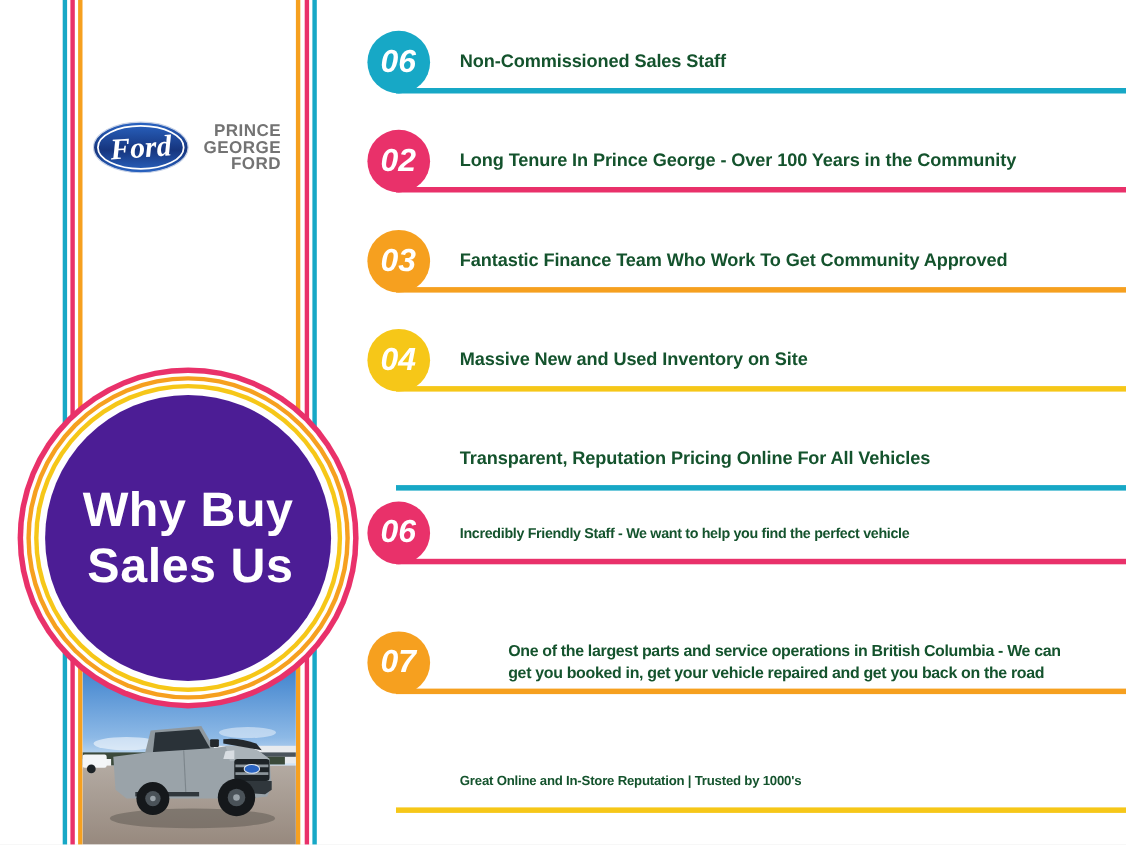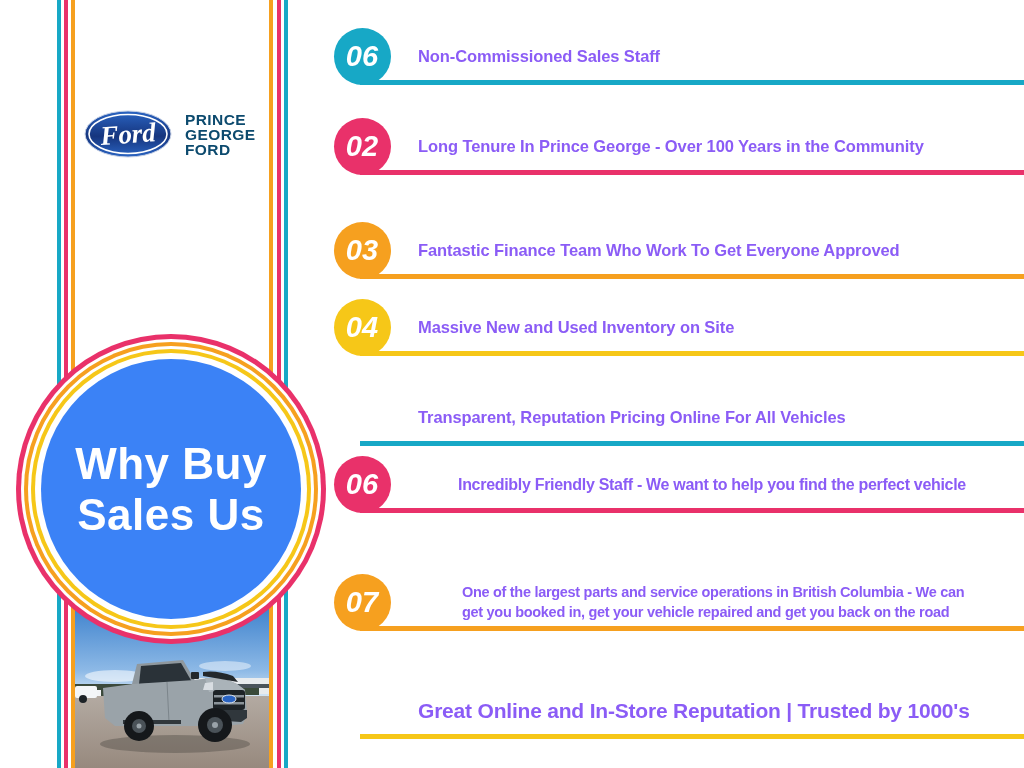--- a/index.html
+++ b/index.html
@@ -12,21 +12,21 @@
   .st-l-teal{left:57px;width:4px;}
   .st-l-pink{left:64px;width:3.5px;}
   .st-l-orange{left:70.5px;width:4px;}
   .st-r-orange{left:269px;width:4px;}
   .st-r-pink{left:277px;width:3.5px;}
   .st-r-teal{left:284px;width:4px;}
 
   
   .brand{position:absolute;left:84px;top:110px;display:flex;align-items:center;gap:13px;z-index:2;}
   .ford-oval{width:88px;height:48px;display:block;}
-  .dealer{font-weight:700;font-size:15.5px;line-height:15px;letter-spacing:.4px;color:#0c4a6e;}
+  .dealer{font-weight:700;font-size:15.5px;line-height:15px;letter-spacing:.4px;color:#737373;text-align:right;}
 
   
   .badge{
     position:absolute;left:41px;top:359px;width:260px;height:260px;border-radius:50%;
     display:flex;align-items:center;justify-content:center;text-align:center;z-index:3;
   }
   .badge-title{color:#fff;font-weight:700;font-size:44px;line-height:51px;letter-spacing:.5px;}
 
   
   .photo{position:absolute;left:75px;top:606px;width:194px;height:162px;z-index:2;}
@@ -35,25 +35,25 @@
   
   .item{position:absolute;left:334px;width:690px;height:62px;z-index:2;}
   .item .bar{position:absolute;left:26px;top:52px;height:5px;width:664px;background:var(--c);z-index:1;}
   .item .num{
     position:absolute;left:0;top:0;width:57px;height:57px;border-radius:50%;background:var(--c);
     display:flex;align-items:center;justify-content:center;z-index:2;
     color:#fff;font-size:29px;font-weight:700;font-style:italic;padding-right:1px;box-sizing:border-box;
   }
   .item .label{
     position:absolute;left:84px;top:0;height:57px;display:flex;flex-direction:column;justify-content:center;
-    font-weight:700;color:#8b5cf6;font-size:16.5px;letter-spacing:-.1px;white-space:nowrap;line-height:1.32;
-  }
-  .item.i6 .label{font-size:16px;letter-spacing:-.3px;margin-left:40px;}
+    font-weight:700;color:#14532d;font-size:16.5px;letter-spacing:-.1px;white-space:nowrap;line-height:1.32;
+  }
+  .item.i6 .label{font-size:13px;letter-spacing:-.3px;}
   .item.i7 .label{font-size:14.5px;letter-spacing:-.3px;margin-left:44px;}
-  .item.i8 .label{font-size:21px;letter-spacing:-.2px;}
+  .item.i8 .label{font-size:12px;letter-spacing:-.2px;}
 </style>
 </head>
 <body>
 
 <div class="canvas">
 
   <div class="stripe st-l-teal" style="background: rgb(23, 168, 198);"></div>
   <div class="stripe st-l-pink" style="background: rgb(233, 49, 106);"></div>
   <div class="stripe st-l-orange" style="background: rgb(246, 160, 31);"></div>
   <div class="stripe st-r-orange" style="background: rgb(246, 160, 31);"></div>
@@ -134,46 +134,46 @@
       <circle cx="64" cy="120" r="2.5" fill="#9aa3a9"></circle>
       <circle cx="140" cy="119" r="17" fill="#15181b"></circle>
       <circle cx="140" cy="119" r="8" fill="#4a5258"></circle>
       <circle cx="140" cy="119" r="3" fill="#9aa3a9"></circle>
 
       <rect x="0" y="80" width="22" height="12" rx="2" fill="#f4f6f8"></rect>
       <circle cx="8" cy="93" r="4" fill="#1d2327"></circle>
     </svg>
   </div>
 
-  <div class="badge" style="background: #3b82f6; box-shadow: rgb(255, 255, 255) 0px 0px 0px 6px, rgb(246, 199, 24) 0px 0px 0px 10px, rgb(255, 255, 255) 0px 0px 0px 13px, rgb(246, 160, 31) 0px 0px 0px 17px, rgb(255, 255, 255) 0px 0px 0px 20px, rgb(233, 49, 106) 0px 0px 0px 25px;">
+  <div class="badge" style="background: #4c1d95; box-shadow: rgb(255, 255, 255) 0px 0px 0px 6px, rgb(246, 199, 24) 0px 0px 0px 10px, rgb(255, 255, 255) 0px 0px 0px 13px, rgb(246, 160, 31) 0px 0px 0px 17px, rgb(255, 255, 255) 0px 0px 0px 20px, rgb(233, 49, 106) 0px 0px 0px 25px; text-align: right;">
     <div class="badge-title">
       <div>Why Buy</div>
       <div>Sales Us</div>
     </div>
   </div>
 
   <div class="item i1" style="--c: #17a8c6; top: 28px;">
     <div class="bar"></div>
     <div class="num">06</div>
     <div class="label">
       <span>Non-Commissioned Sales Staff</span>
     </div>
   </div>
   <div class="item i2" style="--c: #e9316a; top: 118px;">
     <div class="bar"></div>
     <div class="num">02</div>
     <div class="label">
       <span>Long Tenure In Prince George - Over 100 Years in the Community</span>
     </div>
   </div>
-  <div class="item i3" style="--c: #f6a01f; top: 222px;">
+  <div class="item i3" style="--c: #f6a01f; top: 209px;">
     <div class="bar"></div>
     <div class="num">03</div>
     <div class="label">
-      <span>Fantastic Finance Team Who Work To Get Everyone Approved</span>
+      <span>Fantastic Finance Team Who Work To Get Community Approved</span>
     </div>
   </div>
   <div class="item i4" style="--c: #f6c718; top: 299px; text-align: right;">
     <div class="bar"></div>
     <div class="num">04</div>
     <div class="label">
       <span>Massive New and Used Inventory on Site</span>
     </div>
   </div>
   <div class="item i5" style="--c: #17a8c6; top: 389px;">

